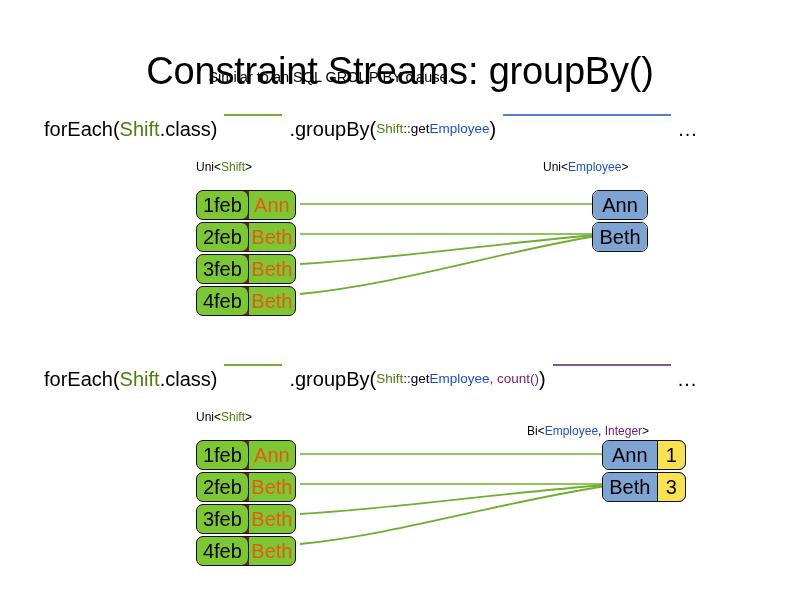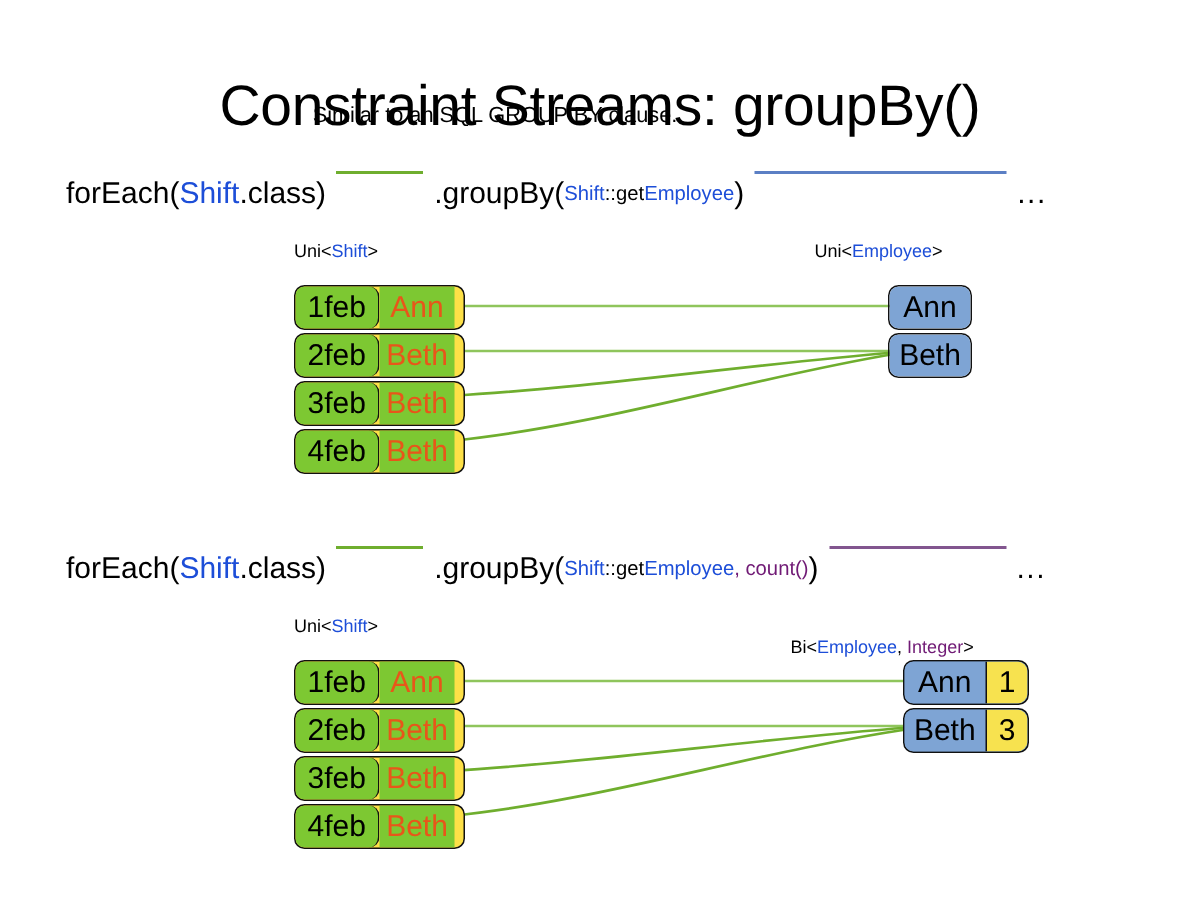--- a/index.html
+++ b/index.html
@@ -56,21 +56,21 @@
     align-items: flex-start;
     white-space: nowrap;
     font-size: 20px;
     line-height: 30px;
   }
   .codeline .seg { white-space: pre; }
   .sm {
     font-size: 13.5px;
     white-space: pre;
   }
-  .green-txt  { color: #1d4ed8; }
+  .green-txt  { color: #4d7c0f; }
   .blue-txt   { color: #1d4ed8; }
   .gold-txt   { color: #701a75; }
 
   .rule {
     display: inline-block;
     height: 2px;
     margin: 0 7px;
     vertical-align: middle;
     flex: none;
   }
@@ -109,21 +109,21 @@
     display: flex;
     align-items: center;
     justify-content: center;
     font-size: 20px;
     line-height: 22px;
     height: 28px;
     white-space: nowrap;
   }
 
   
-  .tuple.shift { width: 114px; background: #fde047; }
+  .tuple.shift { width: 100px; background: #7f1d1d; }
   .tuple.shift .cell.date {
     width: 56px;
     color: #000000;
     border-right: 1.6px solid #111111;
     border-radius: 0 7px 7px 0;
     background: #7dc832;
   }
   .tuple.shift .cell.name {
     width: 50px;
     color: #e8561a;

